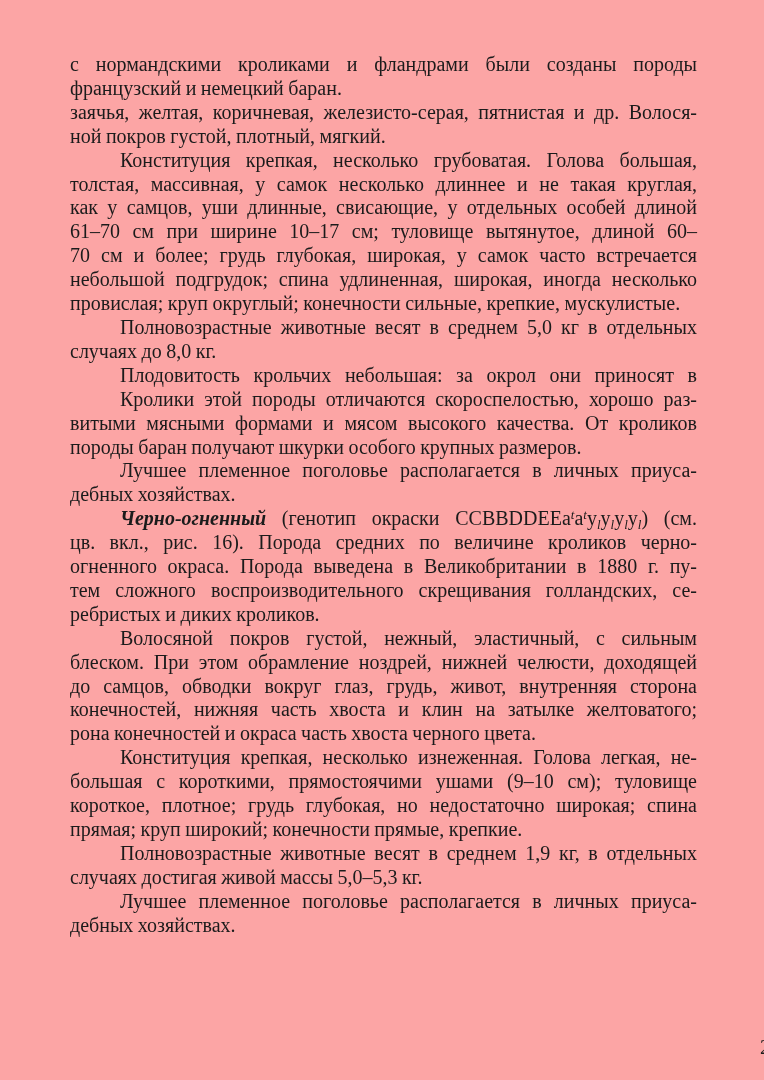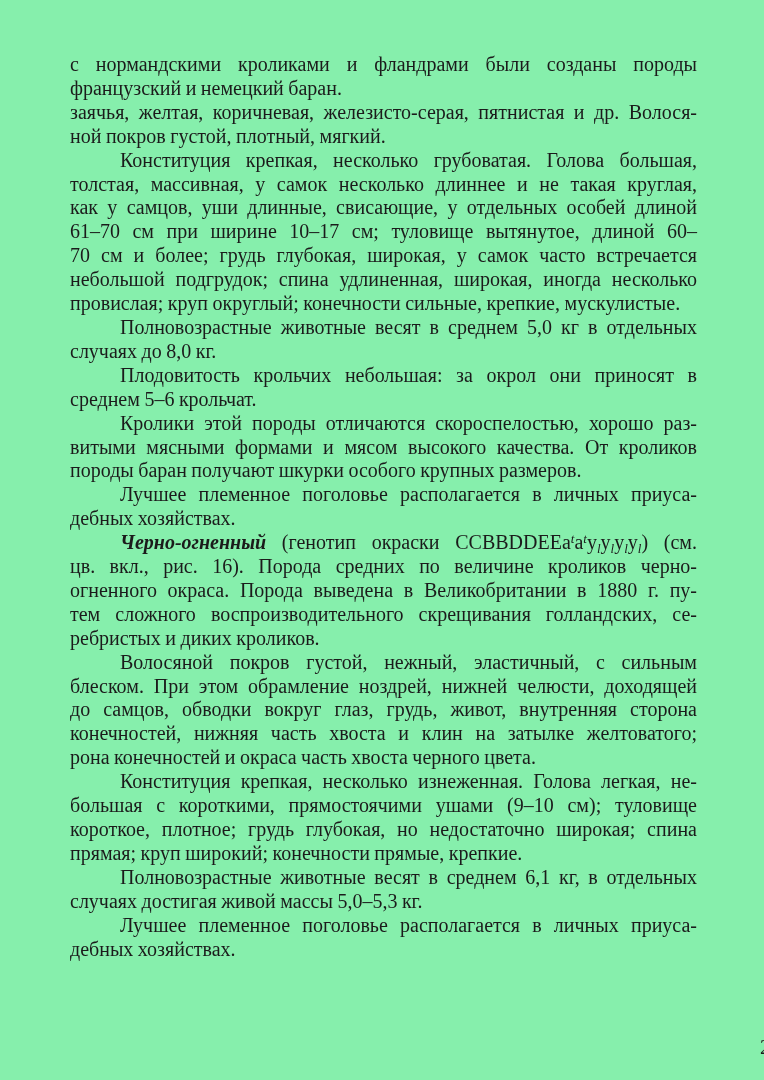--- a/index.html
+++ b/index.html
@@ -4,21 +4,21 @@
 <style>
   html, body {
     margin: 0;
     padding: 0;
     background: #ffffff;
   }
   .page {
     position: relative;
     width: 764px;
     height: 1080px;
-    background: #86efac;
+    background: #fca5a5;
     color: #1b1b1b;
     font-family: "Liberation Serif", "DejaVu Serif", serif;
     font-size: 20px;
     overflow: hidden;
   }
   .text-block {
     position: absolute;
     left: 70px;
     top: 53px;
     width: 627px;
@@ -80,21 +80,20 @@
         <div class="line just"><span>70 см и более; грудь глубокая, широкая, у самок часто встречается</span></div>
         <div class="line just"><span>небольшой подгрудок; спина удлиненная, широкая, иногда несколько</span></div>
         <div class="line"><span>провислая; круп округлый; конечности сильные, крепкие, мускулистые.</span></div>
       </div>
       <div class="para">
         <div class="line just ind"><span>Полновозрастные животные весят в среднем 5,0 кг в отдельных</span></div>
         <div class="line"><span>случаях до 8,0 кг.</span></div>
       </div>
       <div class="para">
         <div class="line just ind"><span>Плодовитость крольчих небольшая: за окрол они приносят в</span></div>
-        <div class="line"><span>среднем 5–6 крольчат.</span></div>
       </div>
       <div class="para">
         <div class="line just ind"><span>Кролики этой породы отличаются скороспелостью, хорошо раз-</span></div>
         <div class="line just"><span>витыми мясными формами и мясом высокого качества. От кроликов</span></div>
         <div class="line"><span>породы баран получают шкурки особого крупных размеров.</span></div>
       </div>
       <div class="para">
         <div class="line just ind"><span>Лучшее племенное поголовье располагается в личных приуса-</span></div>
         <div class="line"><span>дебных хозяйствах.</span></div>
       </div>
@@ -112,21 +111,21 @@
         <div class="line just"><span>конечностей, нижняя часть хвоста и клин на затылке желтоватого;</span></div>
         <div class="line"><span>рона конечностей и окраса часть хвоста черного цвета.</span></div>
       </div>
       <div class="para">
         <div class="line just ind"><span>Конституция крепкая, несколько изнеженная. Голова легкая, не-</span></div>
         <div class="line just"><span>большая с короткими, прямостоячими ушами (9–10 см); туловище</span></div>
         <div class="line just"><span>короткое, плотное; грудь глубокая, но недостаточно широкая; спина</span></div>
         <div class="line"><span>прямая; круп широкий; конечности прямые, крепкие.</span></div>
       </div>
       <div class="para">
-        <div class="line just ind"><span>Полновозрастные животные весят в среднем 6,1 кг, в отдельных</span></div>
+        <div class="line just ind"><span>Полновозрастные животные весят в среднем 1,9 кг, в отдельных</span></div>
         <div class="line"><span>случаях достигая живой массы 5,0–5,3 кг.</span></div>
       </div>
       <div class="para">
         <div class="line just ind"><span>Лучшее племенное поголовье располагается в личных приуса-</span></div>
         <div class="line"><span>дебных хозяйствах.</span></div>
       </div>
     </div>
   <div class="page-number">29</div>
 </div>
 

